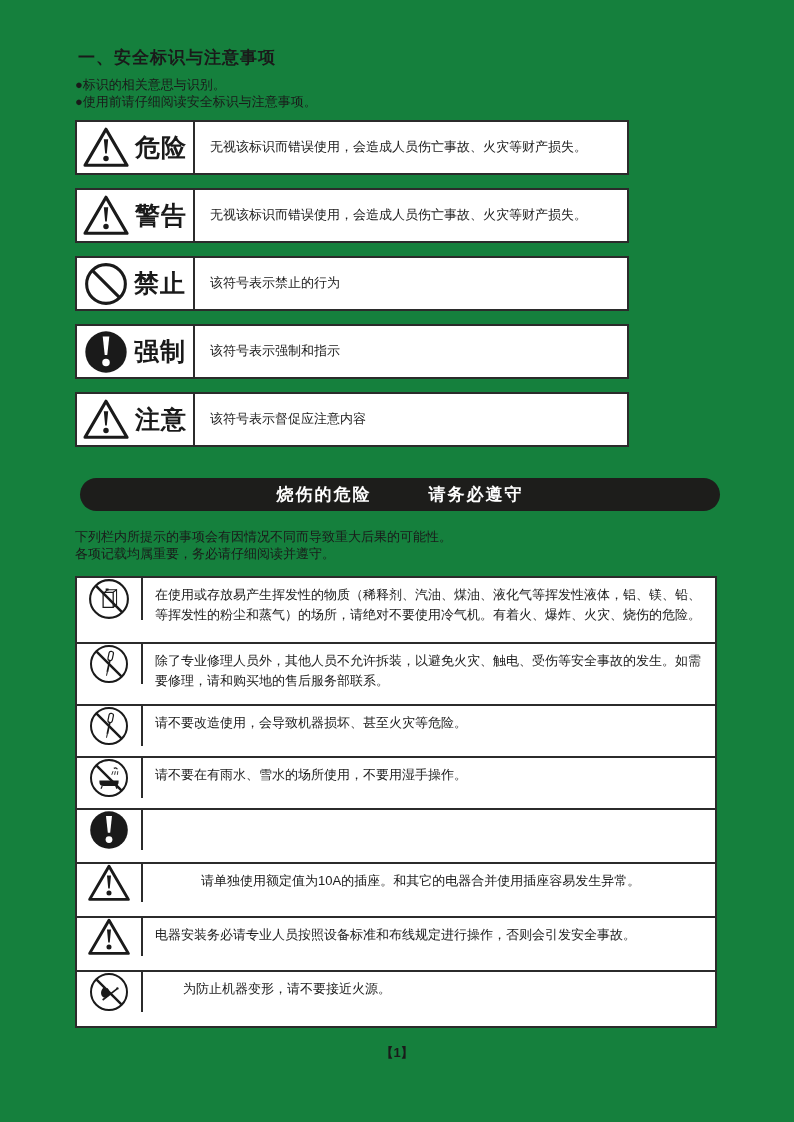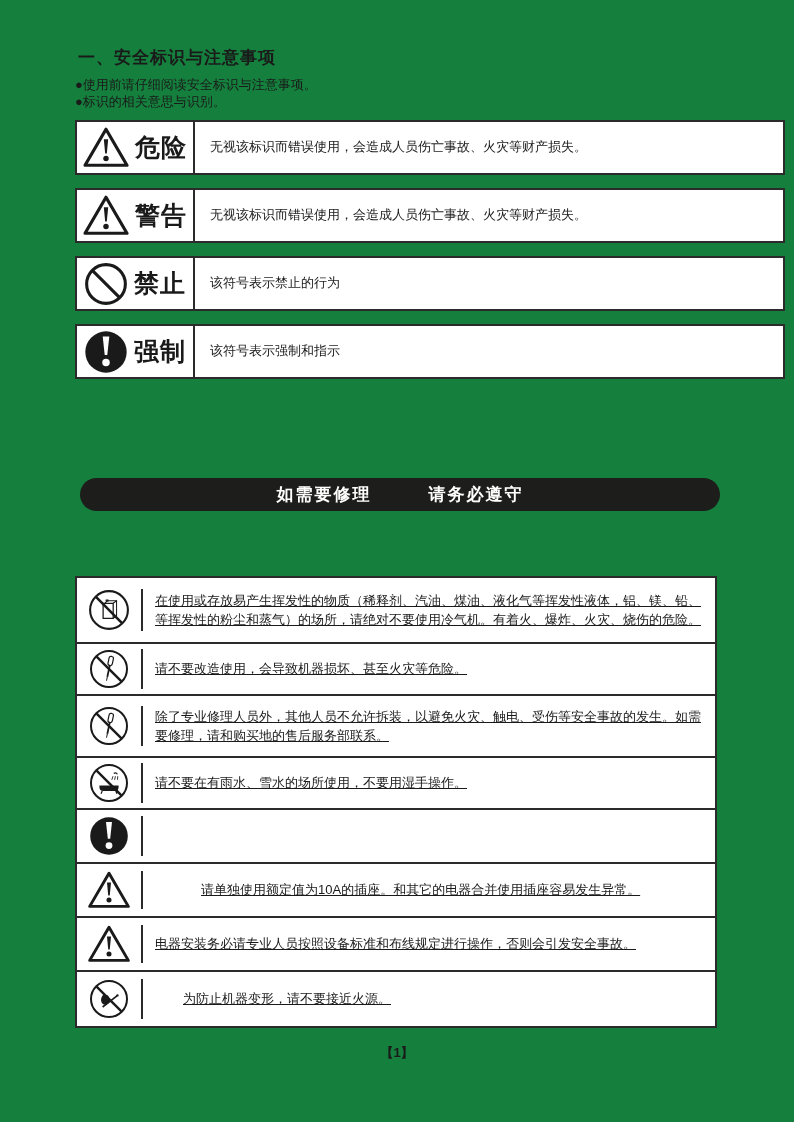--- a/index.html
+++ b/index.html
@@ -10,21 +10,21 @@
   }
   .page{position:relative;width:794px;height:1122px;overflow:hidden;background:#15803d;}
 
   .title{
     position:absolute;left:78px;top:46px;
     font-size:17px;font-weight:bold;letter-spacing:1px;
   }
   .bullets{position:absolute;left:75px;top:76px;font-size:13px;line-height:17px;}
   .bullet{white-space:nowrap;}
 
-  .legend{position:absolute;left:75px;top:120px;width:710px;}
+  .legend{position:absolute;left:75px;top:120px;width:554px;}
   .legend-box{
     box-sizing:border-box;height:55px;border:2px solid #2b2b2b;
     display:flex;align-items:stretch;margin-bottom:13px;background:#fff;
   }
   .legend-left{
     box-sizing:border-box;width:118px;border-right:2px solid #2b2b2b;
     display:flex;align-items:center;justify-content:center;gap:6px;flex:0 0 118px;
   }
   .legend-label{font-size:25px;font-weight:bold;letter-spacing:1px;}
   .legend-right{
@@ -37,21 +37,21 @@
     display:flex;align-items:center;justify-content:center;
     font-size:17px;font-weight:bold;letter-spacing:2px;
   }
 
   .intro{position:absolute;left:75px;top:529px;font-size:13px;line-height:16.5px;}
 
   .safety-table{
     position:absolute;left:75px;top:576px;width:642px;
     box-sizing:border-box;border:2px solid #2b2b2b;background:#fff;
   }
-  .safety-row{display:flex;border-top:2px solid #2b2b2b;align-items:center;text-decoration:underline;}
+  .safety-row{display:flex;border-top:2px solid #2b2b2b;align-items:flex-start;}
   .safety-row:first-child{border-top:none;}
   .cell-icon{
     box-sizing:border-box;flex:0 0 66px;width:66px;border-right:2px solid #2b2b2b;
     display:flex;align-items:center;justify-content:center;
   }
   .cell-text{
     flex:1;display:flex;align-items:center;
     padding:7px 12px;font-size:13px;line-height:1.5;
   }
   .h-r1{min-height:64px;} .h-r2{min-height:50px;} .h-r3{min-height:60px;}
@@ -65,22 +65,22 @@
   svg{display:block;}
 </style>
 </head>
 <body>
 
 <div class="page">
 
   <div class="title">一、安全标识与注意事项</div>
 
   <div class="bullets">
+    <div class="bullet">●标识的相关意思与识别。</div>
     <div class="bullet">●使用前请仔细阅读安全标识与注意事项。</div>
-    <div class="bullet">●标识的相关意思与识别。</div>
   </div>
 
   <div class="legend">
 
     <div class="legend-box">
       <div class="legend-left">
         <svg width="46" height="41" viewBox="0 0 100 90">
           <path d="M50 5 L96 84 L4 84 Z" fill="#fff" stroke="#1a1a1a" stroke-width="7" stroke-linejoin="round"></path>
           <path d="M45.2 27 h9.6 l-3 31 h-3.6 z" fill="#1a1a1a"></path>
           <circle cx="50" cy="69" r="6" fill="#1a1a1a"></circle>
@@ -118,72 +118,87 @@
         <svg width="44" height="44" viewBox="0 0 100 100">
           <circle cx="50" cy="50" r="47" fill="#1a1a1a"></circle>
           <path d="M42.5 15 h15 l-4.6 42 h-5.8 z" fill="#fff"></path>
           <circle cx="50" cy="74" r="8.5" fill="#fff"></circle>
         </svg>
         <span class="legend-label">强制</span>
       </div>
       <div class="legend-right">该符号表示强制和指示</div>
     </div>
 
+    <div class="legend-box">
+      <div class="legend-left">
+        <svg width="46" height="41" viewBox="0 0 100 90">
+          <path d="M50 5 L96 84 L4 84 Z" fill="#fff" stroke="#1a1a1a" stroke-width="7" stroke-linejoin="round"></path>
+          <path d="M45.2 27 h9.6 l-3 31 h-3.6 z" fill="#1a1a1a"></path>
+          <circle cx="50" cy="69" r="6" fill="#1a1a1a"></circle>
+        </svg>
+        <span class="legend-label">注意</span>
+      </div>
+      <div class="legend-right">该符号表示督促应注意内容</div>
+    </div>
 
   </div>
 
   <div class="banner">
-    <span>如需要修理　　　请务必遵守</span>
-  </div>
-
+    <span>烧伤的危险　　　请务必遵守</span>
+  </div>
+
+  <div class="intro">
+    <div>下列栏内所提示的事项会有因情况不同而导致重大后果的可能性。</div>
+    <div>各项记载均属重要，务必请仔细阅读并遵守。</div>
+  </div>
 
   <div class="safety-table">
 
     <div class="safety-row h-r1">
       <div class="cell-icon">
         <svg width="42" height="42" viewBox="0 0 100 100">
           <circle cx="50" cy="50" r="45" fill="#fff" stroke="#1a1a1a" stroke-width="5"></circle>
           <path d="M36 34 h24 v36 h-24 z" fill="none" stroke="#1a1a1a" stroke-width="3"></path>
           <path d="M60 34 l8 -6 v36 l-8 6" fill="none" stroke="#1a1a1a" stroke-width="2.5"></path>
           <path d="M40 34 l6 -6 h22" fill="none" stroke="#1a1a1a" stroke-width="2.5"></path>
           <rect x="42" y="25" width="7" height="5" fill="#1a1a1a"></rect>
           <line x1="19" y1="19" x2="81" y2="81" stroke="#1a1a1a" stroke-width="6"></line>
         </svg>
       </div>
       <div class="cell-text">在使用或存放易产生挥发性的物质（稀释剂、汽油、煤油、液化气等挥发性液体，铝、镁、铅、等挥发性的粉尘和蒸气）的场所，请绝对不要使用冷气机。有着火、爆炸、火灾、烧伤的危险。</div>
     </div>
 
-    <div class="safety-row h-r2">
+    <div class="safety-row h-r3">
       <div class="cell-icon">
         <svg width="40" height="40" viewBox="0 0 100 100">
           <circle cx="50" cy="50" r="45" fill="#fff" stroke="#1a1a1a" stroke-width="5"></circle>
           <g transform="rotate(12 50 50)">
             <rect x="44.5" y="18" width="11" height="23" rx="5" fill="none" stroke="#1a1a1a" stroke-width="3"></rect>
             <line x1="50" y1="41" x2="50" y2="70" stroke="#1a1a1a" stroke-width="4.5"></line>
             <line x1="50" y1="70" x2="50" y2="80" stroke="#1a1a1a" stroke-width="2.5"></line>
           </g>
           <line x1="19" y1="19" x2="81" y2="81" stroke="#1a1a1a" stroke-width="6"></line>
         </svg>
       </div>
-      <div class="cell-text">请不要改造使用，会导致机器损坏、甚至火灾等危险。</div>
-    </div>
-
-    <div class="safety-row h-r3">
+      <div class="cell-text">除了专业修理人员外，其他人员不允许拆装，以避免火灾、触电、受伤等安全事故的发生。如需要修理，请和购买地的售后服务部联系。</div>
+    </div>
+
+    <div class="safety-row h-r2">
       <div class="cell-icon">
         <svg width="40" height="40" viewBox="0 0 100 100">
           <circle cx="50" cy="50" r="45" fill="#fff" stroke="#1a1a1a" stroke-width="5"></circle>
           <g transform="rotate(12 50 50)">
             <rect x="44.5" y="18" width="11" height="23" rx="5" fill="none" stroke="#1a1a1a" stroke-width="3"></rect>
             <line x1="50" y1="41" x2="50" y2="70" stroke="#1a1a1a" stroke-width="4.5"></line>
             <line x1="50" y1="70" x2="50" y2="80" stroke="#1a1a1a" stroke-width="2.5"></line>
           </g>
           <line x1="19" y1="19" x2="81" y2="81" stroke="#1a1a1a" stroke-width="6"></line>
         </svg>
       </div>
-      <div class="cell-text">除了专业修理人员外，其他人员不允许拆装，以避免火灾、触电、受伤等安全事故的发生。如需要修理，请和购买地的售后服务部联系。</div>
+      <div class="cell-text">请不要改造使用，会导致机器损坏、甚至火灾等危险。</div>
     </div>
 
     <div class="safety-row h-r4">
       <div class="cell-icon">
         <svg width="40" height="40" viewBox="0 0 100 100">
           <circle cx="50" cy="50" r="45" fill="#fff" stroke="#1a1a1a" stroke-width="5"></circle>
           <path d="M26 56 h48 v4 a10 10 0 0 1 -10 10 h-28 a10 10 0 0 1 -10 -10 z" fill="#1a1a1a"></path>
           <line x1="33" y1="70" x2="30" y2="77" stroke="#1a1a1a" stroke-width="3"></line>
           <line x1="67" y1="70" x2="70" y2="77" stroke="#1a1a1a" stroke-width="3"></line>
           <path d="M62 26 q6 -3 9 2" fill="none" stroke="#1a1a1a" stroke-width="3"></path>

